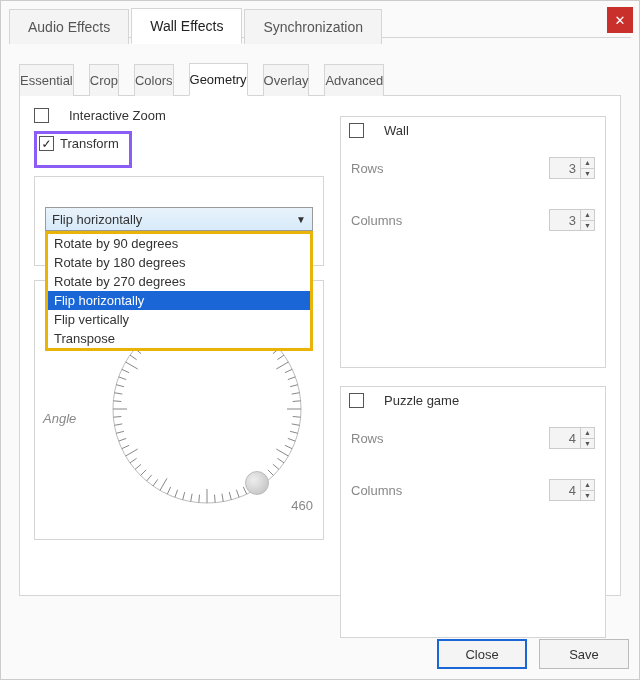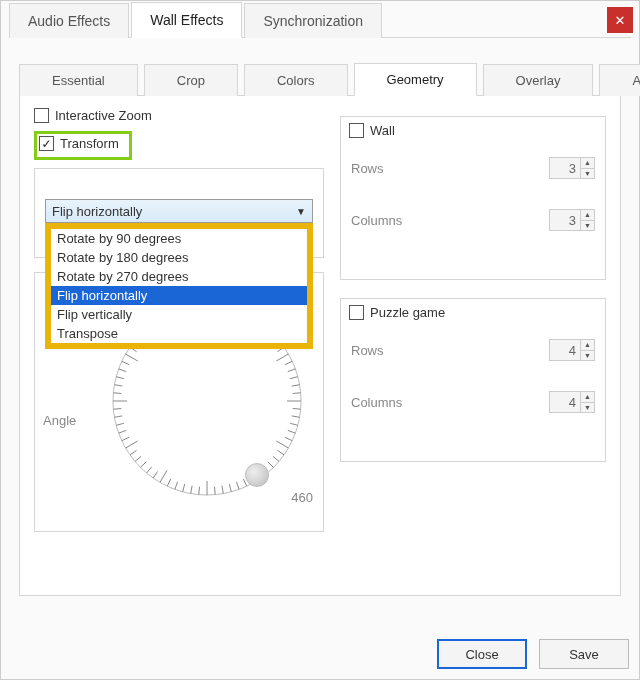--- a/index.html
+++ b/index.html
@@ -54,46 +54,46 @@
   .main-tab {
     padding: 9px 18px;
     font-size: 14px;
     color: #555;
     background: #f4f4f4;
     border: 1px solid #d5d5d5;
     border-bottom: none;
     margin-right: 2px;
     cursor: pointer;
     position: relative;
-    top: 1px;
+    top: 7px;
   }
   .main-tab.active {
     background: #ffffff;
     color: #222;
     border-bottom: 1px solid #fff;
   }
   .content {
     padding: 10px 8px 0 8px;
   }
 
   
   .sub-tabs {
     display: flex;
     border-bottom: 1px solid #d5d5d5;
     margin: 14px 10px 0 10px;
     align-items: flex-end;
   }
   .sub-tab {
-    padding: 8px 32px;
+    padding: 8px 0;
     font-size: 13px;
     color: #555;
     background: #f4f4f4;
     border: 1px solid #d5d5d5;
     border-bottom: none;
-    margin-right: 6px;
+    margin-right: 15px;
     cursor: pointer;
     position: relative;
     top: 1px;
   }
   .sub-tab.active {
     background: #ffffff;
     color: #222;
     border-bottom: 1px solid #fff;
   }
 
@@ -107,56 +107,56 @@
     padding: 12px 14px;
     display: flex;
     gap: 16px;
   }
   .left-col { width: 290px; }
   .right-col { flex: 1; }
 
   .checkbox-row {
     display: flex;
     align-items: flex-end;
-    gap: 6px;
+    gap: 20px;
     margin-bottom: 8px;
   }
   .chk {
     width: 15px;
     height: 15px;
     border: 1px solid #555;
     background: #fff;
     display: inline-flex;
     align-items: center;
     justify-content: center;
     font-size: 12px;
     cursor: pointer;
   }
   .chk.checked::after {
     content: "✓";
     color: #222;
     font-size: 12px;
     line-height: 1;
   }
   .hl-red {
-    border: 3px solid #84cc16;
-    padding: 2px 10px 6px 2px;
+    border: 3px solid #8b5cf6;
+    padding: 2px 10px 14px 2px;
     display: inline-flex;
     align-items: center;
     gap: 6px;
   }
 
   .group-box {
     border: 1px solid #d5d5d5;
     padding: 10px;
     position: relative;
     margin-top: 8px;
     background: #fff;
   }
-  .right-col .group-box { height: 164px; margin-bottom: 18px; }
+  .right-col .group-box { height: 252px; margin-bottom: 18px; }
 
   .group-row {
     display: flex;
     align-items: center;
     justify-content: space-between;
     margin: 30px 0 0 0;
     color: #888;
   }
   .group-row:first-of-type { margin-top: 40px; }
 
@@ -210,21 +210,21 @@
   }
   .combo .caret {
     margin-left: auto;
     font-size: 10px;
   }
   .dropdown {
     position: absolute;
     top: 24px;
     left: 0;
     right: 0;
-    border: 6px solid #eab308;
+    border: 3px solid #eab308;
     background: #fff;
     z-index: 10;
   }
   .dropdown .opt {
     padding: 2px 6px;
     color: #333;
     cursor: pointer;
     font-size: 13px;
   }
   .dropdown .opt.sel {
@@ -235,22 +235,23 @@
   
   .dial-box {
     border: 1px solid #d5d5d5;
     margin-top: 14px;
     height: 260px;
     position: relative;
   }
   .dial-label {
     position: absolute;
     left: 8px;
-    top: 140px;
+    top: 130px;
     color: #888;
+    font-style: italic;
   }
   .dial {
     position: absolute;
     left: 64px;
     top: 20px;
     width: 216px;
     height: 216px;
   }
   .dial svg { width: 100%; height: 100%; }
   .dial-num {

